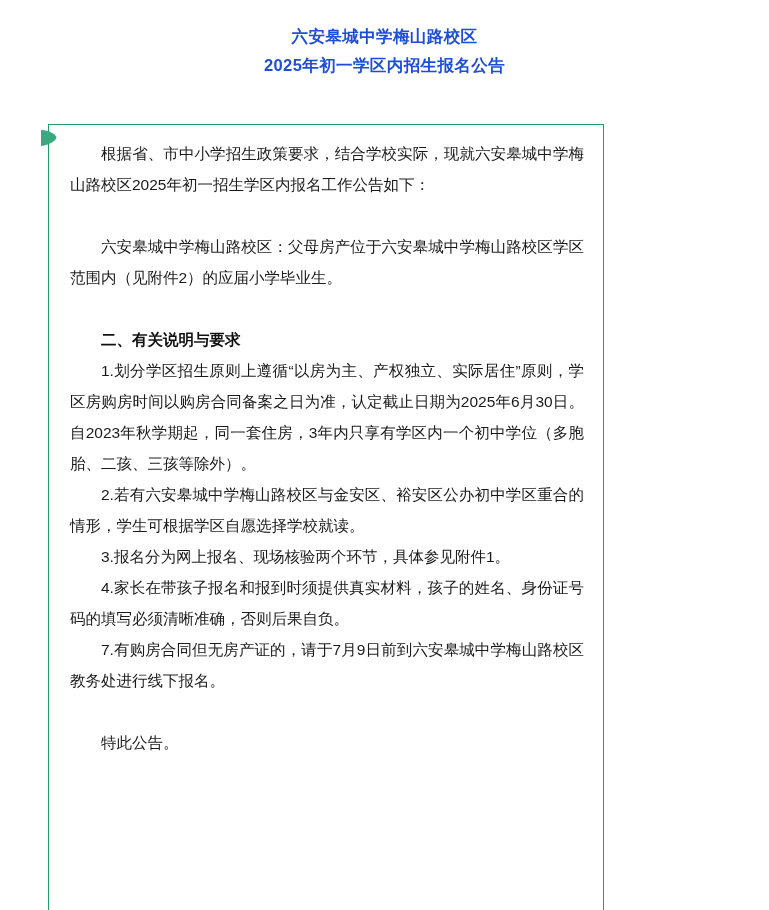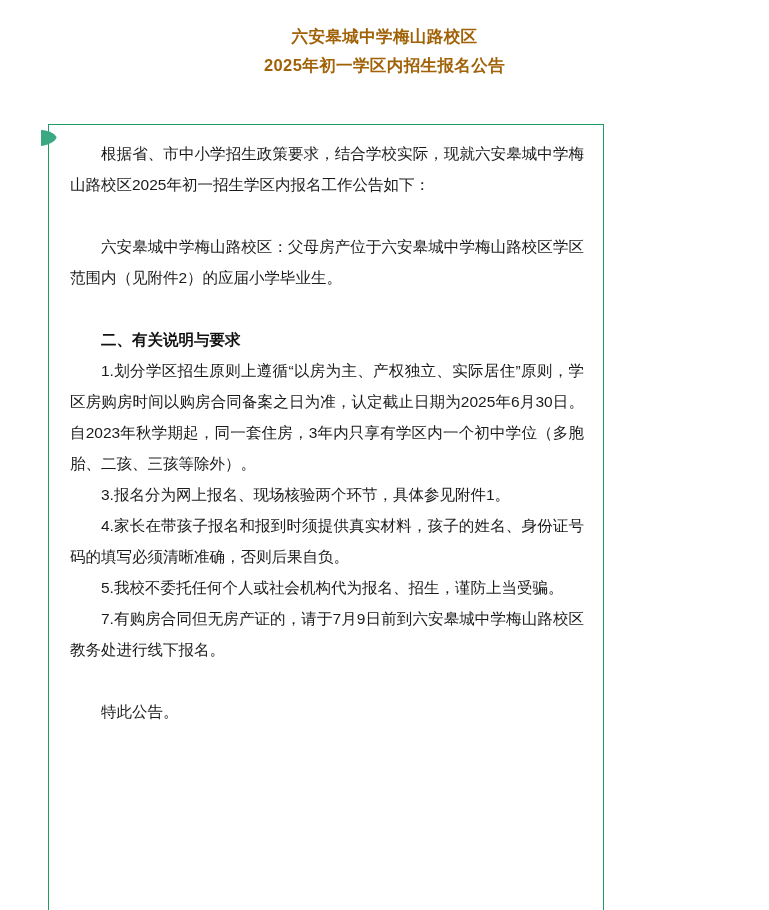--- a/index.html
+++ b/index.html
@@ -19,21 +19,21 @@
   
   .title-block {
     padding-top: 22px;
     text-align: center;
   }
   .title-line {
     font-size: 16.5px;
     font-weight: 700;
     line-height: 29px;
     letter-spacing: 0.4px;
-    color: #a16207;
+    color: #1d4ed8;
   }
 
   
   .frame-wrap {
     position: absolute;
     left: 48px;
     top: 124px;
     width: 556px;
     height: 800px;
     box-sizing: border-box;
@@ -108,23 +108,23 @@
 
     <div class="spacer"></div>
 
     <p class="para">六安皋城中学梅山路校区：父母房产位于六安皋城中学梅山路校区学区范围内（见附件2）的应届小学毕业生。</p>
 
     <div class="spacer"></div>
 
     <p class="heading">二、有关说明与要求</p>
 
     <p class="para">1.划分学区招生原则上遵循“以房为主、产权独立、实际居住”原则，学区房购房时间以购房合同备案之日为准，认定截止日期为2025年6月30日。自2023年秋学期起，同一套住房，3年内只享有学区内一个初中学位（多胞胎、二孩、三孩等除外）。</p>
+    <p class="para">2.若有六安皋城中学梅山路校区与金安区、裕安区公办初中学区重合的情形，学生可根据学区自愿选择学校就读。</p>
     <p class="para">3.报名分为网上报名、现场核验两个环节，具体参见附件1。</p>
     <p class="para">4.家长在带孩子报名和报到时须提供真实材料，孩子的姓名、身份证号码的填写必须清晰准确，否则后果自负。</p>
-    <p class="para">5.我校不委托任何个人或社会机构代为报名、招生，谨防上当受骗。</p>
     <p class="para">7.有购房合同但无房产证的，请于7月9日前到六安皋城中学梅山路校区教务处进行线下报名。</p>
 
     <div class="spacer"></div>
 
     <p class="para">特此公告。</p>
 
   </div>
 </div>
 
 </body></html>

